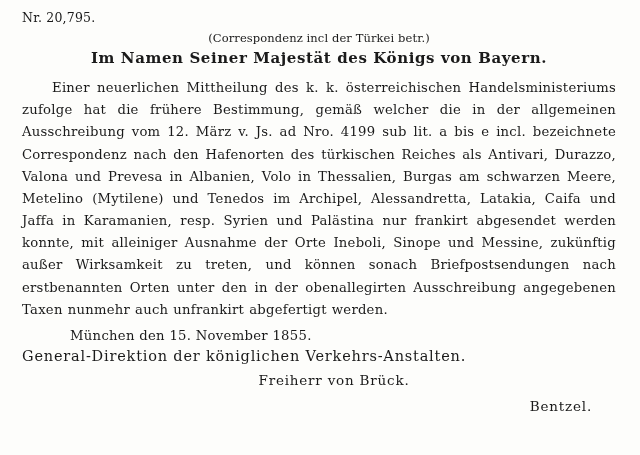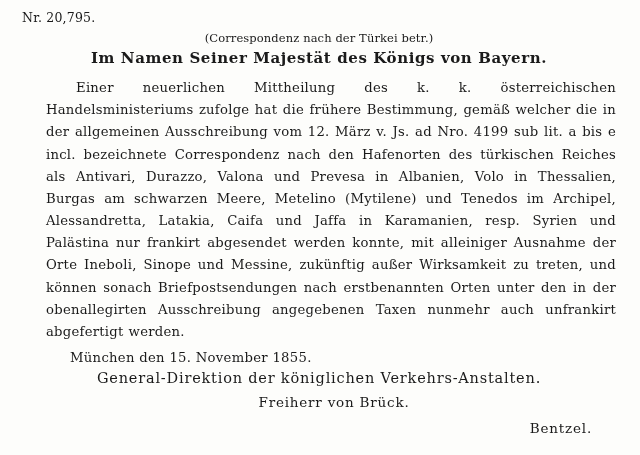--- a/index.html
+++ b/index.html
@@ -47,30 +47,30 @@
   }
   .body-par {
     font-size: 13.2px;
     line-height: 1.68;
     text-align: justify;
     text-justify: inter-word;
     margin: 0 0 4px 0;
     letter-spacing: 0.25px;
     word-spacing: 0.6px;
   }
-  .body-par.indent { text-indent: 30px; margin-left: 24px; }
+  .body-par.indent { text-indent: 30px; }
   .closing-line {
     font-size: 13.2px;
     line-height: 1.6;
     margin: 4px 0 2px 0;
     padding-left: 48px;
     letter-spacing: 0.3px;
   }
   .org-line {
-    text-align: center;
+    text-align: left;
     font-size: 14.5px;
     letter-spacing: 0.8px;
     margin: 2px 0 8px 0;
   }
   .sig-one {
     text-align: center;
     font-size: 13.5px;
     letter-spacing: 0.8px;
     margin: 8px 0 2px 0;
     padding-left: 30px;
@@ -89,21 +89,21 @@
   }
 </style>
 </head>
 <body>
 
 <div id="page">
   <div class="doc">
 
     <div class="ref">Nr. 20,795.</div>
 
-    <div class="subtitle">(Correspondenz nach der Türkei betr.)</div>
+    <div class="subtitle">(Correspondenz incl der Türkei betr.)</div>
 
     <div class="heading frak">Im Namen Seiner Majestät des Königs von Bayern.</div>
 
     <p class="body-par indent frak">Einer neuerlichen Mittheilung des k. k. österreichischen Handelsministeriums zufolge hat die frühere Bestimmung, gemäß welcher die in der allgemeinen Ausschreibung vom 12. März v. Js. ad Nro. 4199 sub lit. a bis e incl. bezeichnete Correspondenz nach den Hafenorten des türkischen Reiches als Antivari, Durazzo, Valona und Prevesa in Albanien, Volo in Thessalien, Burgas am schwarzen Meere, Metelino (Mytilene) und Tenedos im Archipel, Alessandretta, Latakia, Caifa und Jaffa in Karamanien, resp. Syrien und Palästina nur frankirt abgesendet werden konnte, mit alleiniger Ausnahme der Orte Ineboli, Sinope und Messine, zukünftig außer Wirksamkeit zu treten, und können sonach Briefpostsendungen nach erstbenannten Orten unter den in der obenallegirten Ausschreibung angegebenen Taxen nunmehr auch unfrankirt abgefertigt werden.</p>
 
 
     <div class="closing-line frak">München den 15. November 1855.</div>
 
     <div class="org-line frak">General-Direktion der königlichen Verkehrs-Anstalten.</div>
 

